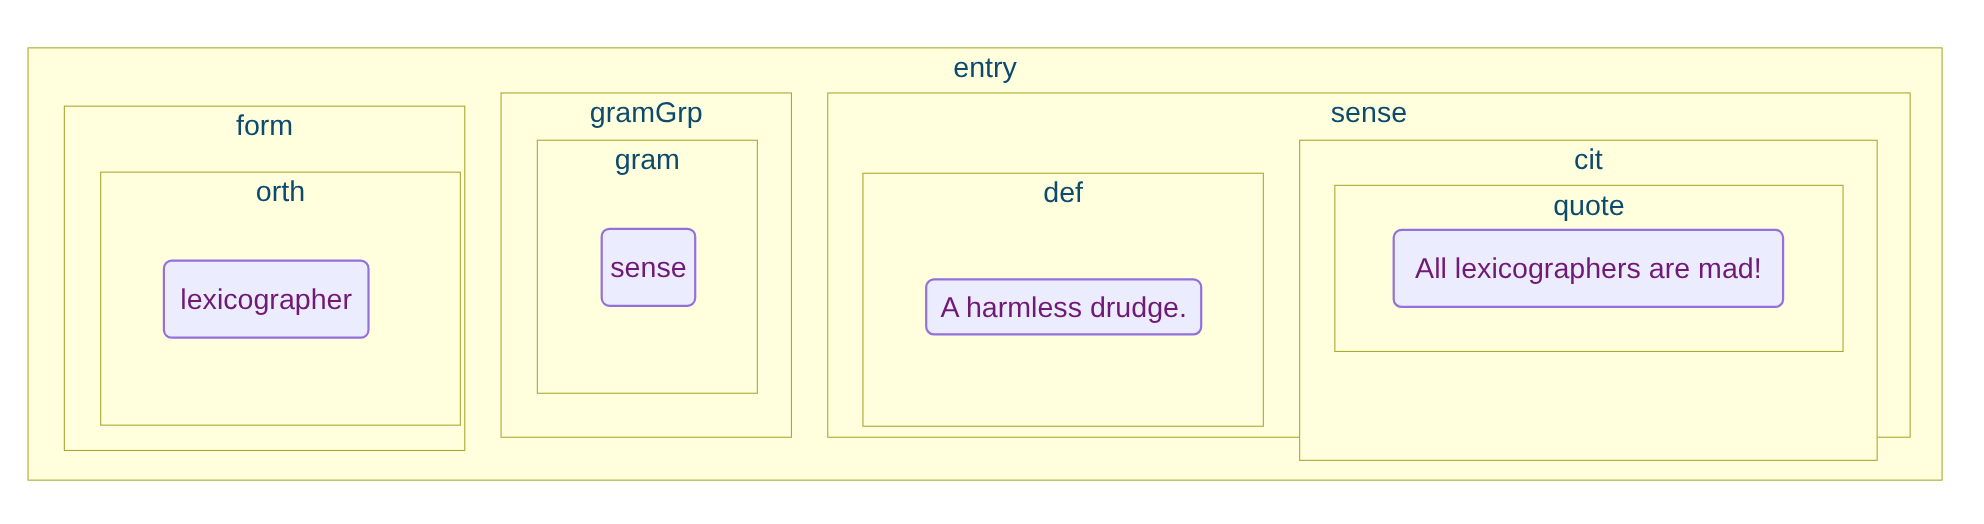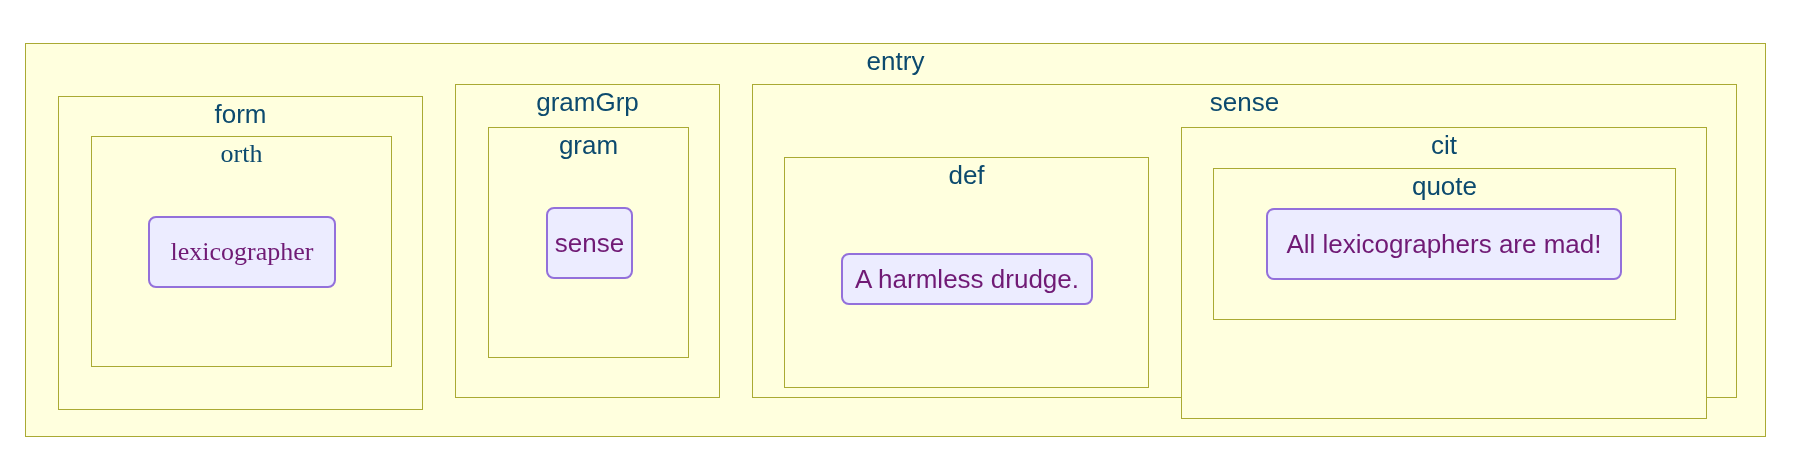--- a/index.html
+++ b/index.html
@@ -44,21 +44,21 @@
     align-items: center;
     justify-content: center;
     font-size: 26px;
     color: #701a75;
     white-space: nowrap;
   }
 
   
   #box-entry   { left: 25px;  top: 43px;  width: 1741px; height: 394px; }
   #box-form    { left: 32px;  top: 40px;  width: 365px;  height: 314px; margin-top: 12px; }
-  #box-orth    { left: 32px;  top: 39px;  width: 301px;  height: 231px; font-family: Liberation Serif, serif; }
+  #box-orth    { left: 32px;  top: 59px;  width: 328px;  height: 231px; }
   #leaf-orth   { left: 56px;  top: 79px;  width: 188px;  height: 72px;  }
   #box-gramgrp { left: 429px; top: 40px;  width: 265px;  height: 314px; }
   #box-gram    { left: 32px;  top: 42px;  width: 201px;  height: 231px; text-decoration: underline; }
   #leaf-gram   { left: 57px;  top: 79px;  width: 87px;   height: 72px;  }
   #box-sense   { left: 726px; top: 40px;  width: 985px;  height: 314px; }
   #box-def     { left: 31px;  top: 42px;  width: 365px;  height: 231px; margin-top: 30px; }
   #leaf-def    { left: 56px;  top: 95px;  width: 252px;  height: 52px;  }
   #box-cit     { left: 428px; top: 42px;  width: 526px;  height: 292px; }
   #box-quote   { left: 31px;  top: 40px;  width: 463px;  height: 152px; }
   #leaf-quote  { left: 52px;  top: 39px;  width: 356px;  height: 72px;  }

